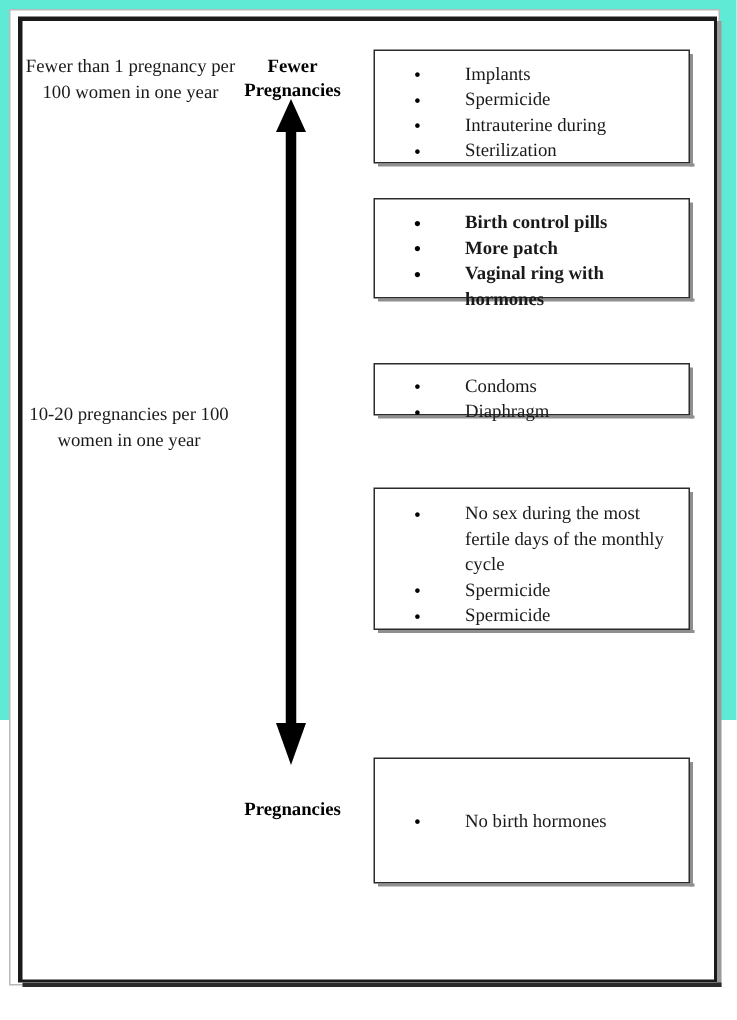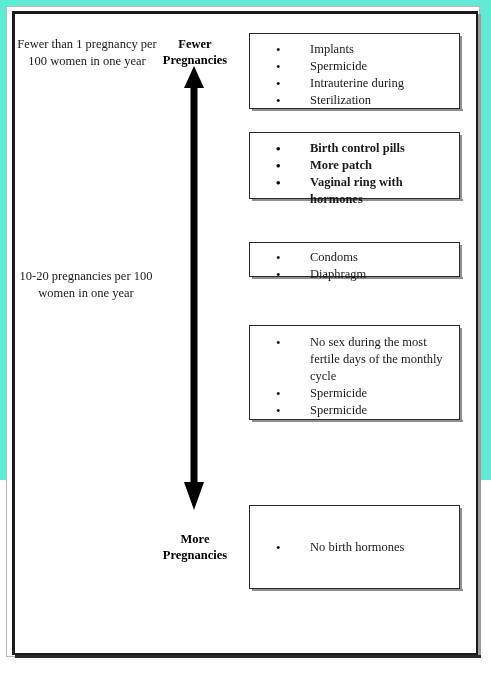--- a/index.html
+++ b/index.html
@@ -163,21 +163,20 @@
 
   <div class="scale-label" id="label-middle">10-20 pregnancies per 100 women in one year</div>
 
 
   <div class="axis-label" id="axis-top">
     <div>Fewer</div>
     <div>Pregnancies</div>
   </div>
 
   <div class="axis-label" id="axis-bottom">
-    <div>More</div>
     <div>Pregnancies</div>
   </div>
 
   <div id="arrow">
     <svg width="24" height="444" viewBox="0 0 24 444" xmlns="http://www.w3.org/2000/svg">
       <polygon points="12,0 22,22 2,22" fill="#000000"></polygon>
       <rect x="8.5" y="18" width="7" height="400" fill="#000000"></rect>
       <polygon points="12,444 2,416 22,416" fill="#000000"></polygon>
     </svg>
   </div>

